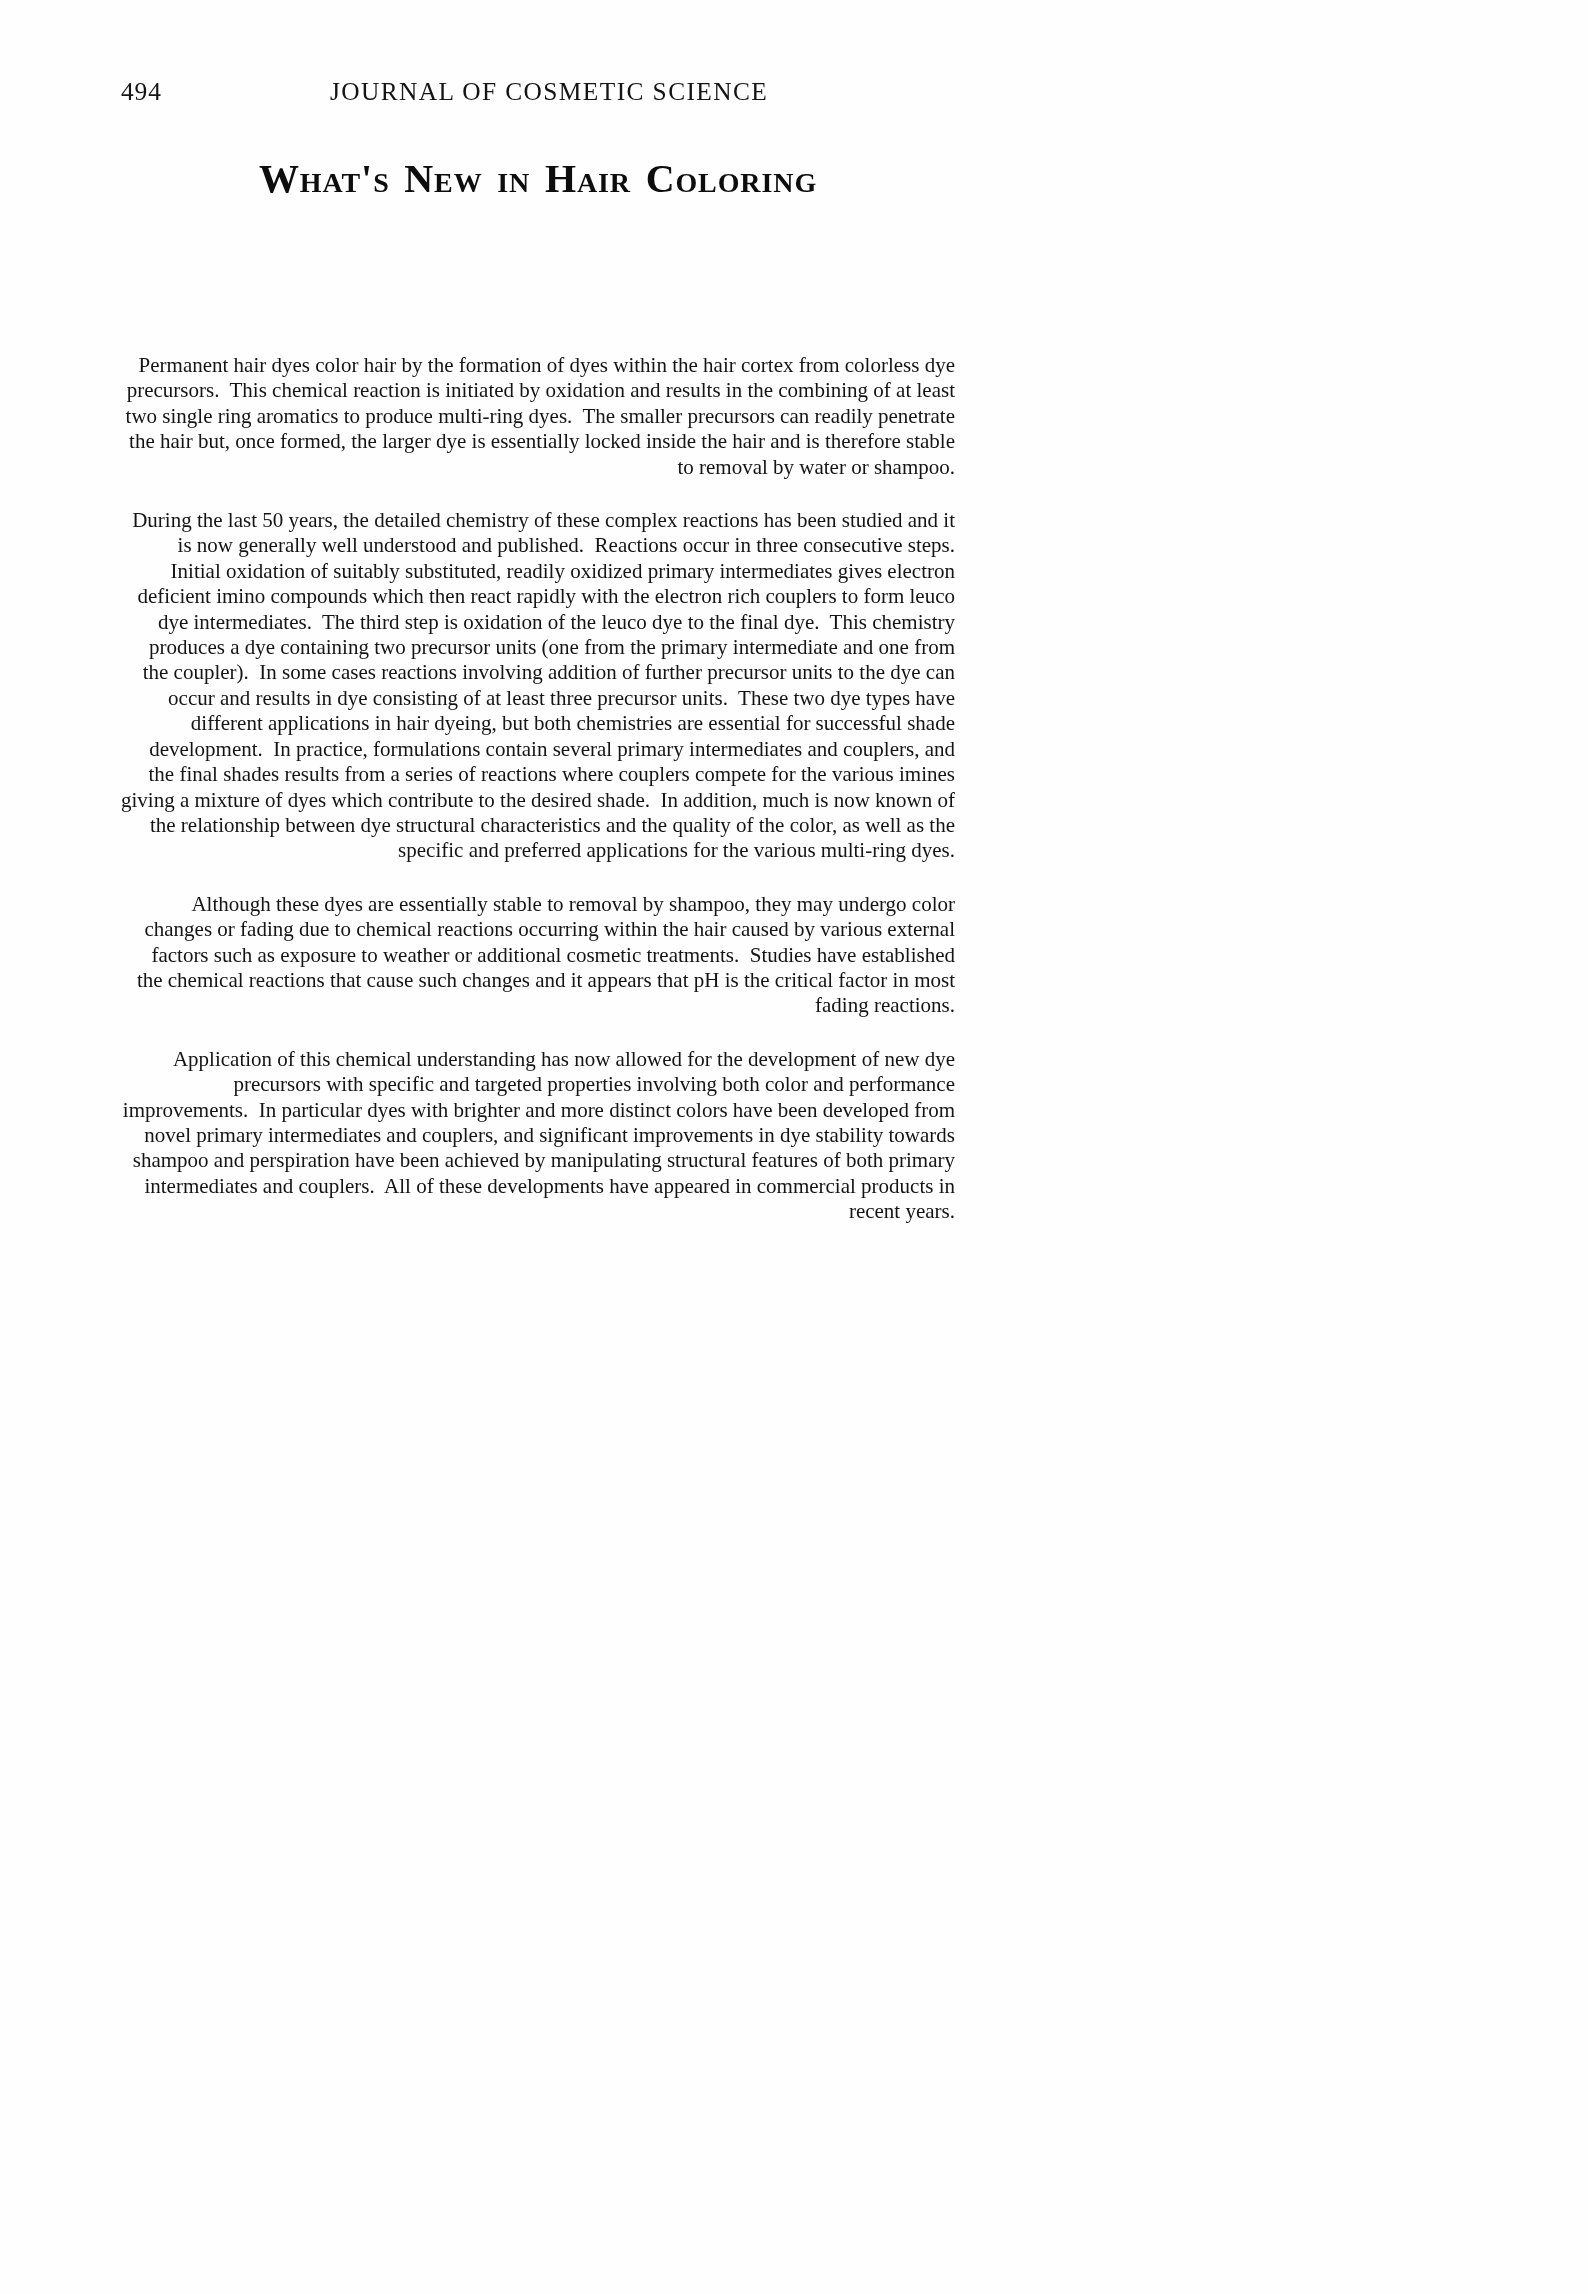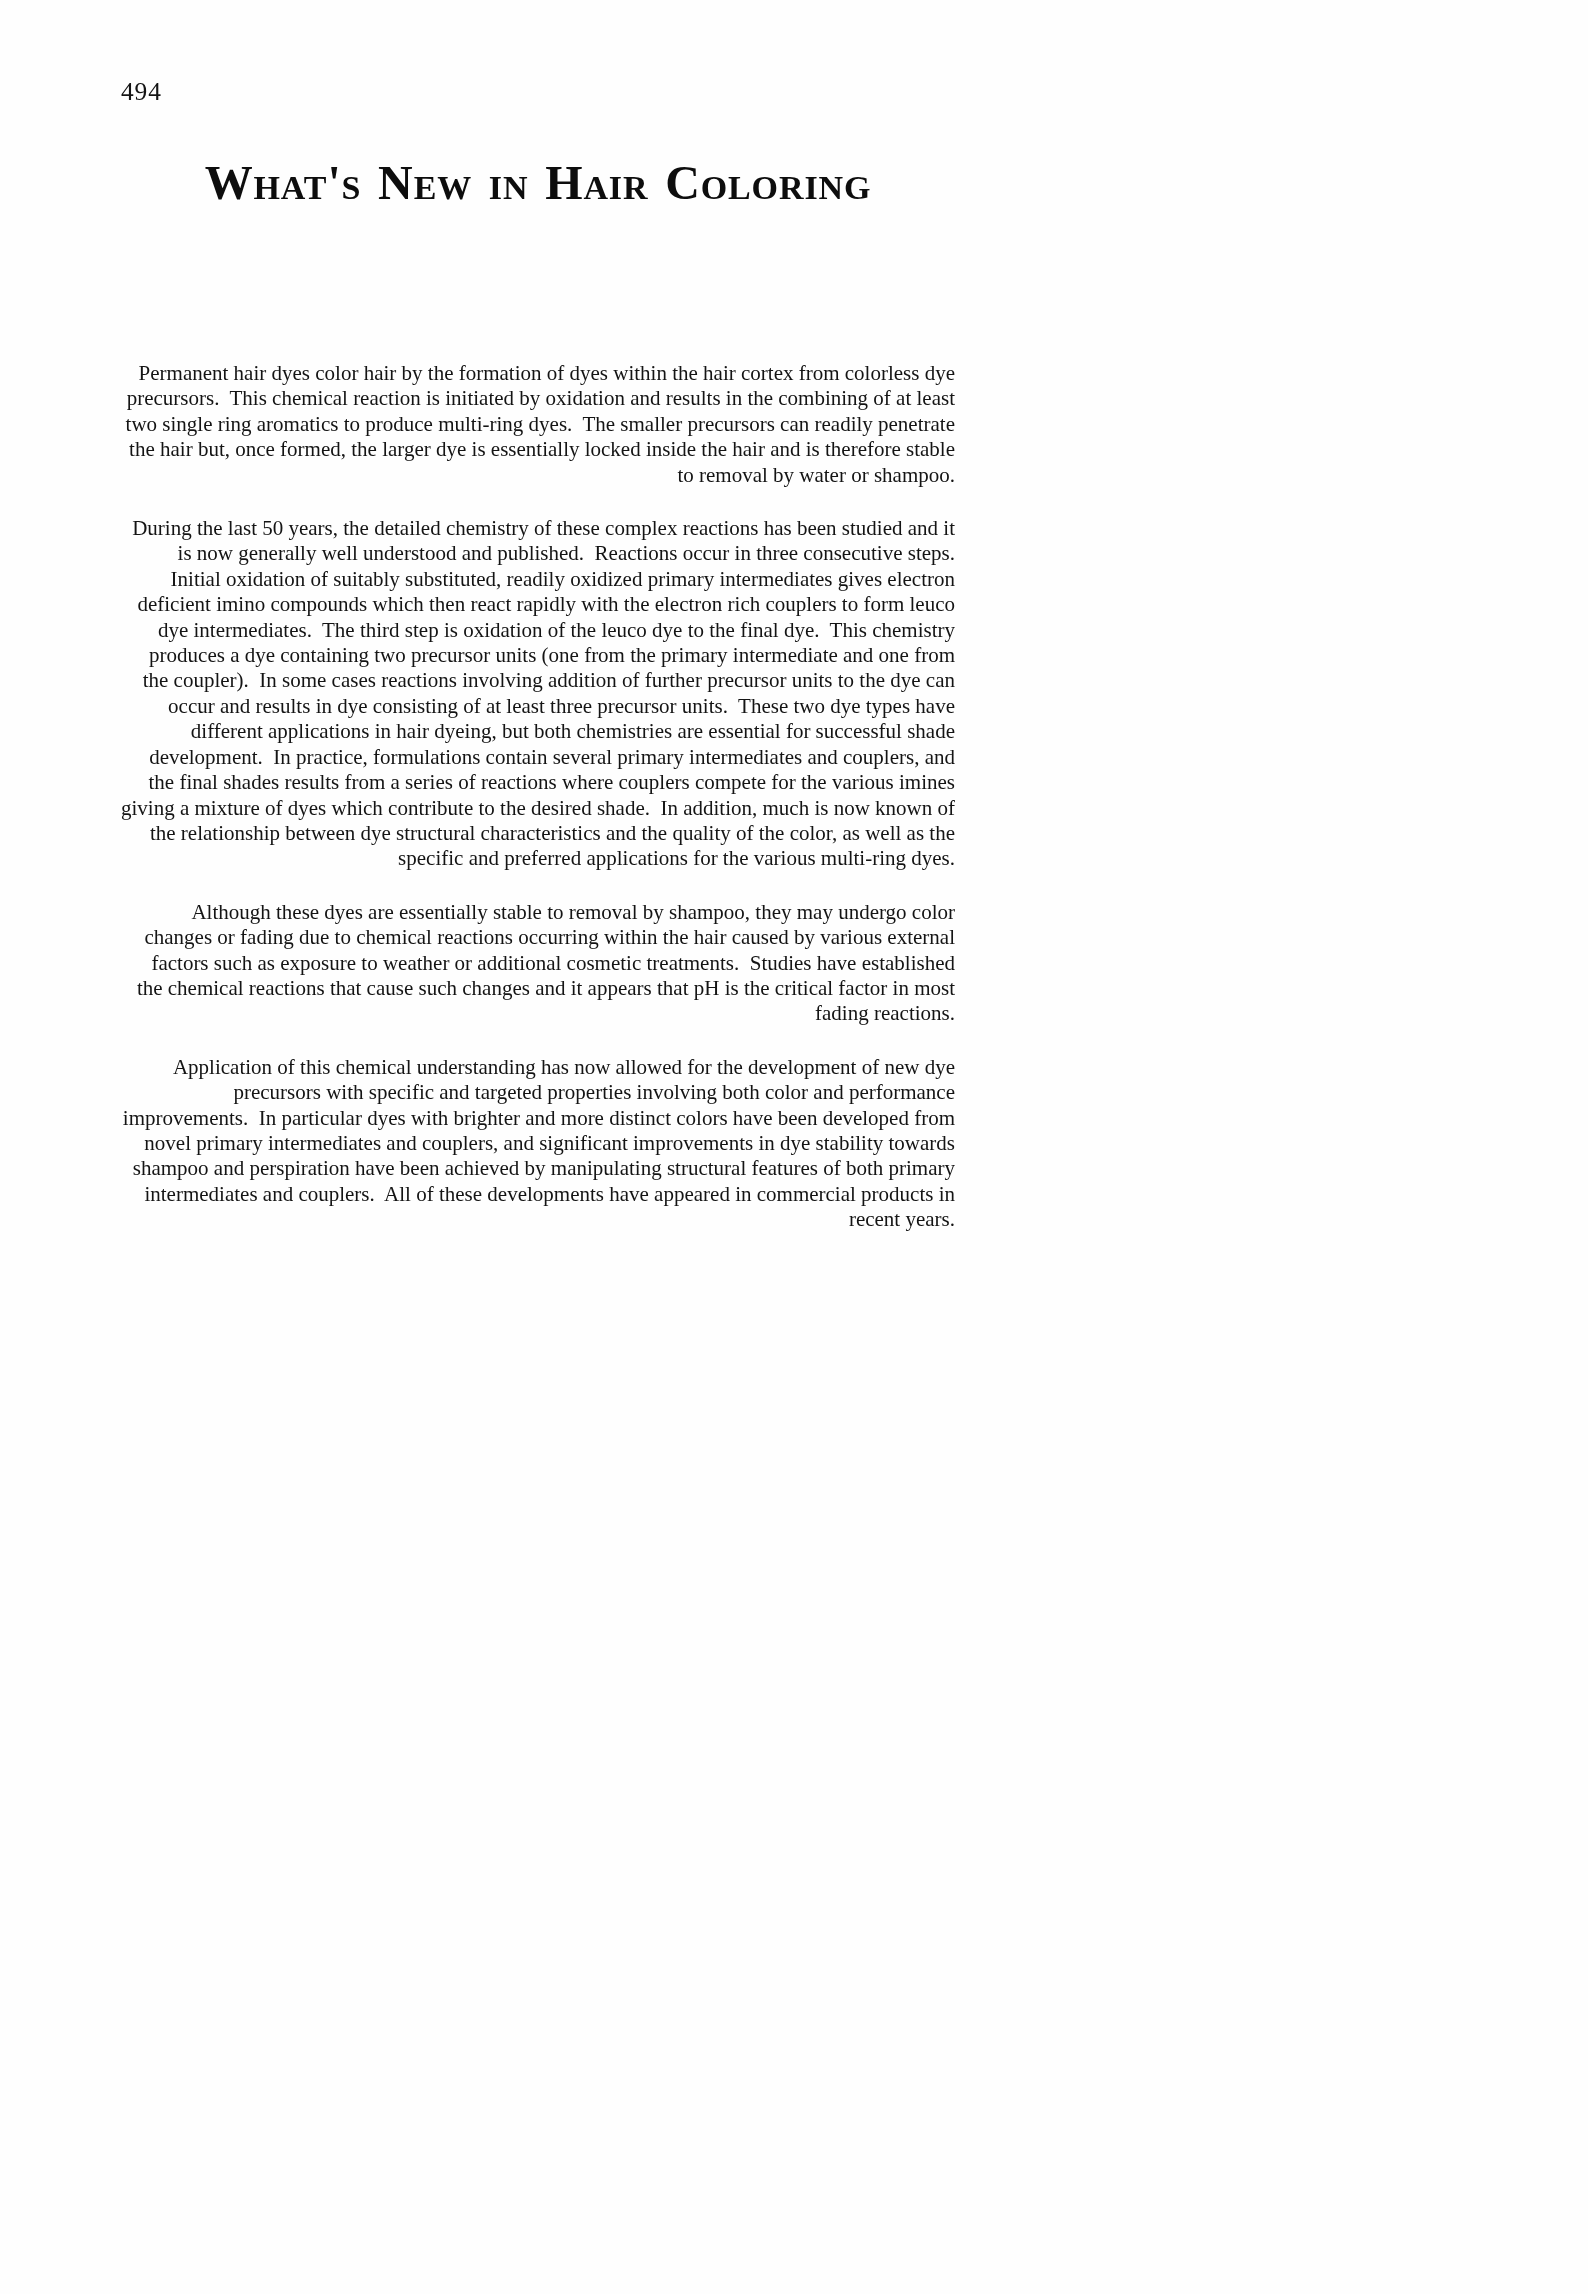--- a/index.html
+++ b/index.html
@@ -34,21 +34,21 @@
     letter-spacing: 0.9px;
   }
   .journal {
     flex: 1;
     text-align: left;
     letter-spacing: 1.4px;
   }
   .title {
     margin: 49px 0 0 0;
     text-align: center;
-    font-size: 48px;
+    font-size: 40px;
     font-weight: bold;
     font-variant: small-caps;
     letter-spacing: 0.9px;
     word-spacing: 3.8px;
     color: #0d0d0d;
   }
   .author {
     margin-top: 13px;
     text-align: center;
     font-size: 23.5px;
@@ -66,20 +66,21 @@
   }
 </style>
 </head>
 <body>
 
 <div class="page">
   <div class="column">
 
     <header class="running-head">
       <span class="page-num">494</span>
+      <span class="journal">JOURNAL OF COSMETIC SCIENCE</span>
     </header>
 
     <h1 class="title">What's New in Hair Coloring</h1>
 
 
     <div class="body-text">
       <p>Permanent hair dyes color hair by the formation of dyes within the hair cortex from colorless dye precursors.  This chemical reaction is initiated by oxidation and results in the combining of at least two single ring aromatics to produce multi-ring dyes.  The smaller precursors can readily penetrate the hair but, once formed, the larger dye is essentially locked inside the hair and is therefore stable to removal by water or shampoo.</p>
       <p>During the last 50 years, the detailed chemistry of these complex reactions has been studied and it is now generally well understood and published.  Reactions occur in three consecutive steps.  Initial oxidation of suitably substituted, readily oxidized primary intermediates gives electron deficient imino compounds which then react rapidly with the electron rich couplers to form leuco dye intermediates.  The third step is oxidation of the leuco dye to the final dye.  This chemistry produces a dye containing two precursor units (one from the primary intermediate and one from the coupler).  In some cases reactions involving addition of further precursor units to the dye can occur and results in dye consisting of at least three precursor units.  These two dye types have different applications in hair dyeing, but both chemistries are essential for successful shade development.  In practice, formulations contain several primary intermediates and couplers, and the final shades results from a series of reactions where couplers compete for the various imines giving a mixture of dyes which contribute to the desired shade.  In addition, much is now known of the relationship between dye structural characteristics and the quality of the color, as well as the specific and preferred applications for the various multi-ring dyes.</p>
       <p>Although these dyes are essentially stable to removal by shampoo, they may undergo color changes or fading due to chemical reactions occurring within the hair caused by various external factors such as exposure to weather or additional cosmetic treatments.  Studies have established the chemical reactions that cause such changes and it appears that pH is the critical factor in most fading reactions.</p>
       <p> Application of this chemical understanding has now allowed for the development of new dye precursors with specific and targeted properties involving both color and performance improvements.  In particular dyes with brighter and more distinct colors have been developed from novel primary intermediates and couplers, and significant improvements in dye stability towards shampoo and perspiration have been achieved by manipulating structural features of both primary intermediates and couplers.  All of these developments have appeared in commercial products in recent years.</p>

